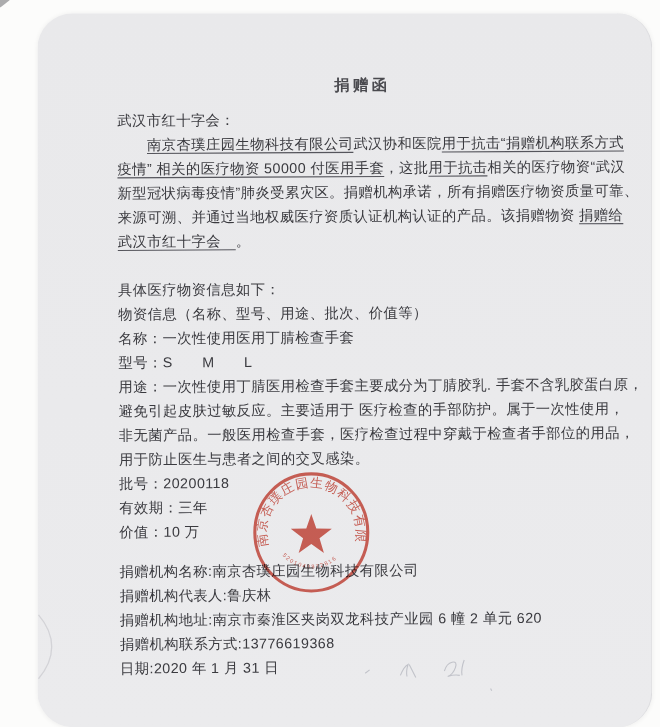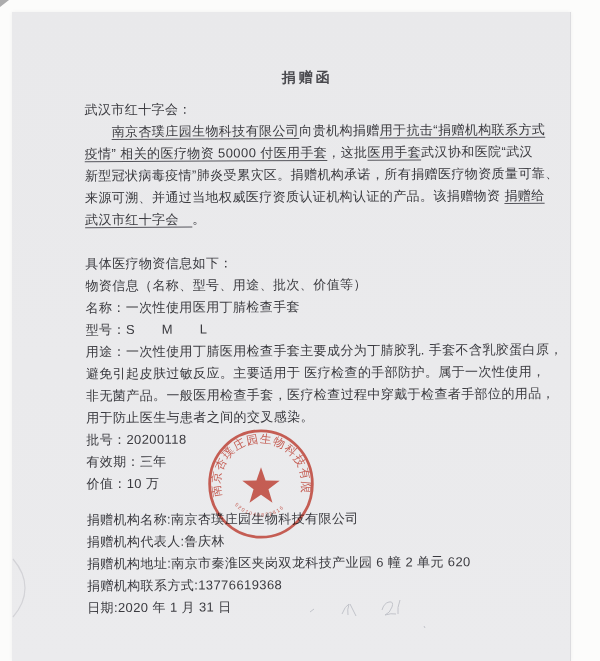--- a/index.html
+++ b/index.html
@@ -8,24 +8,25 @@
     width:600px;height:661px;position:relative;overflow:hidden;
     background:#fcfcfb;
     font-family:"Liberation Sans","DejaVu Sans",sans-serif;
   }
   .corner-speck{
     position:absolute;left:0;top:0;width:9px;height:7px;
     background:#6a6a6e;opacity:.55;
     clip-path:polygon(0 0,100% 0,0 100%);
   }
   .paper{
-    position:absolute;left:12px;top:12px;width:558px;height:649px;
+    position:absolute;left:34px;top:12px;width:558px;height:649px;
     background:linear-gradient(180deg,#e9e9eb 0%,#eaeaec 55%,#ebebed 100%);
     border-right:1px solid #dcdcdf;
     box-shadow:0 0 4px rgba(0,0,0,.05);
+    border-radius:32px;
   }
   .content{
     position:absolute;left:72px;right:40px;top:0;
     color:#3a3a3f;font-size:13px;line-height:22px;letter-spacing:.4px;
     transform:rotate(-0.3deg);transform-origin:50% 0;
   }
   .line{white-space:nowrap;}
   .title{
     margin-top:54px;text-align:center;font-size:14px;font-weight:600;
     letter-spacing:3px;color:#4a4a4f;
@@ -50,22 +51,22 @@
 
 <div class="paper">
 
   <div class="content">
 
     <div class="title">捐赠函</div>
 
     <div class="line salutation">武汉市红十字会：</div>
 
     <div class="para">
-      <div class="line indent"><span class="u">南京杏璞庄园生物科技有限公司</span><span>向贵机构捐赠</span><span class="u">用于抗击“捐赠机构联系方式</span></div>
-      <div class="line"><span class="u">疫情” 相关的医疗物资 50000 付医用手套</span><span>，这批</span><span class="u">医用手套</span><span>武汉协和医院“武汉</span></div>
+      <div class="line indent"><span class="u">南京杏璞庄园生物科技有限公司</span><span>武汉协和医院</span><span class="u">用于抗击“捐赠机构联系方式</span></div>
+      <div class="line"><span class="u">疫情” 相关的医疗物资 50000 付医用手套</span><span>，这批</span><span class="u">用于抗击</span><span>相关的医疗物资“武汉</span></div>
       <div class="line"><span>新型冠状病毒疫情”肺炎受累灾区。捐赠机构承诺，所有捐赠医疗物资质量可靠、</span></div>
       <div class="line"><span>来源可溯、并通过当地权威医疗资质认证机构认证的产品。该捐赠物资 </span><span class="u">捐赠给</span></div>
       <div class="line"><span class="u">武汉市红十字会　</span><span>。</span></div>
     </div>
 
     <div class="info">
       <div class="line">具体医疗物资信息如下：</div>
       <div class="line">物资信息（名称、型号、用途、批次、价值等）</div>
       <div class="line">名称：一次性使用医用丁腈检查手套</div>
       <div class="line">型号：S　　M　　L</div>

